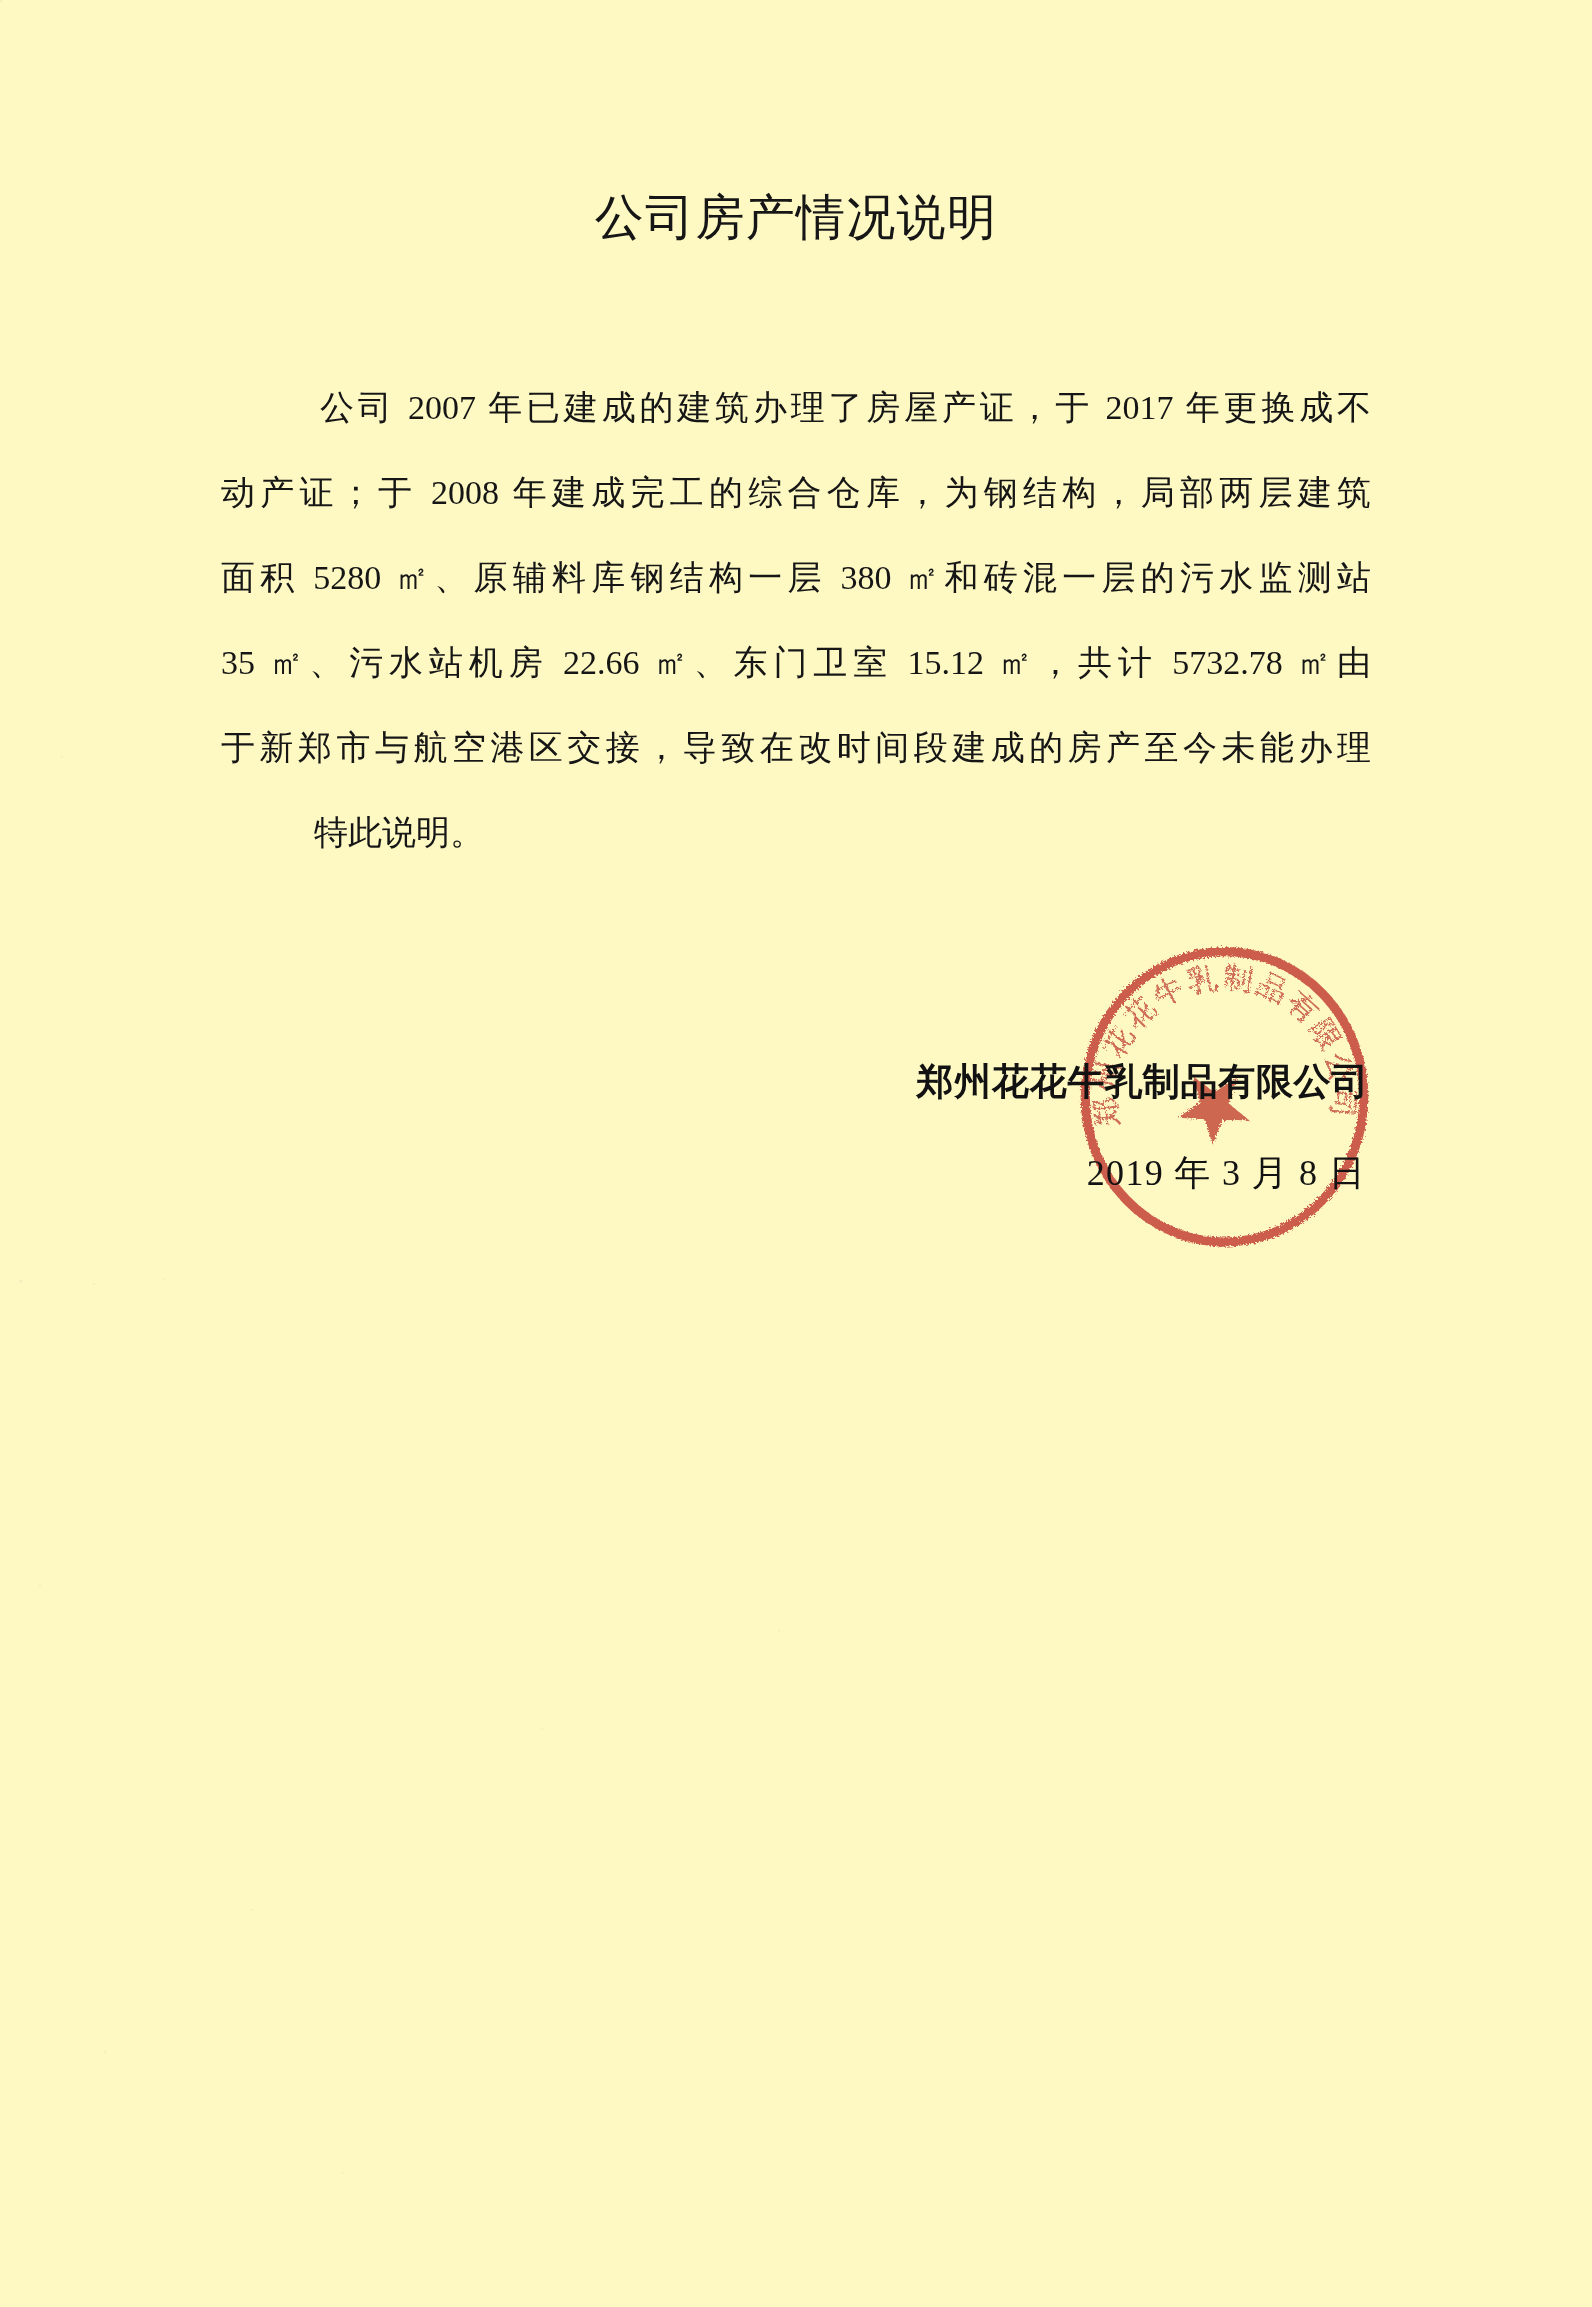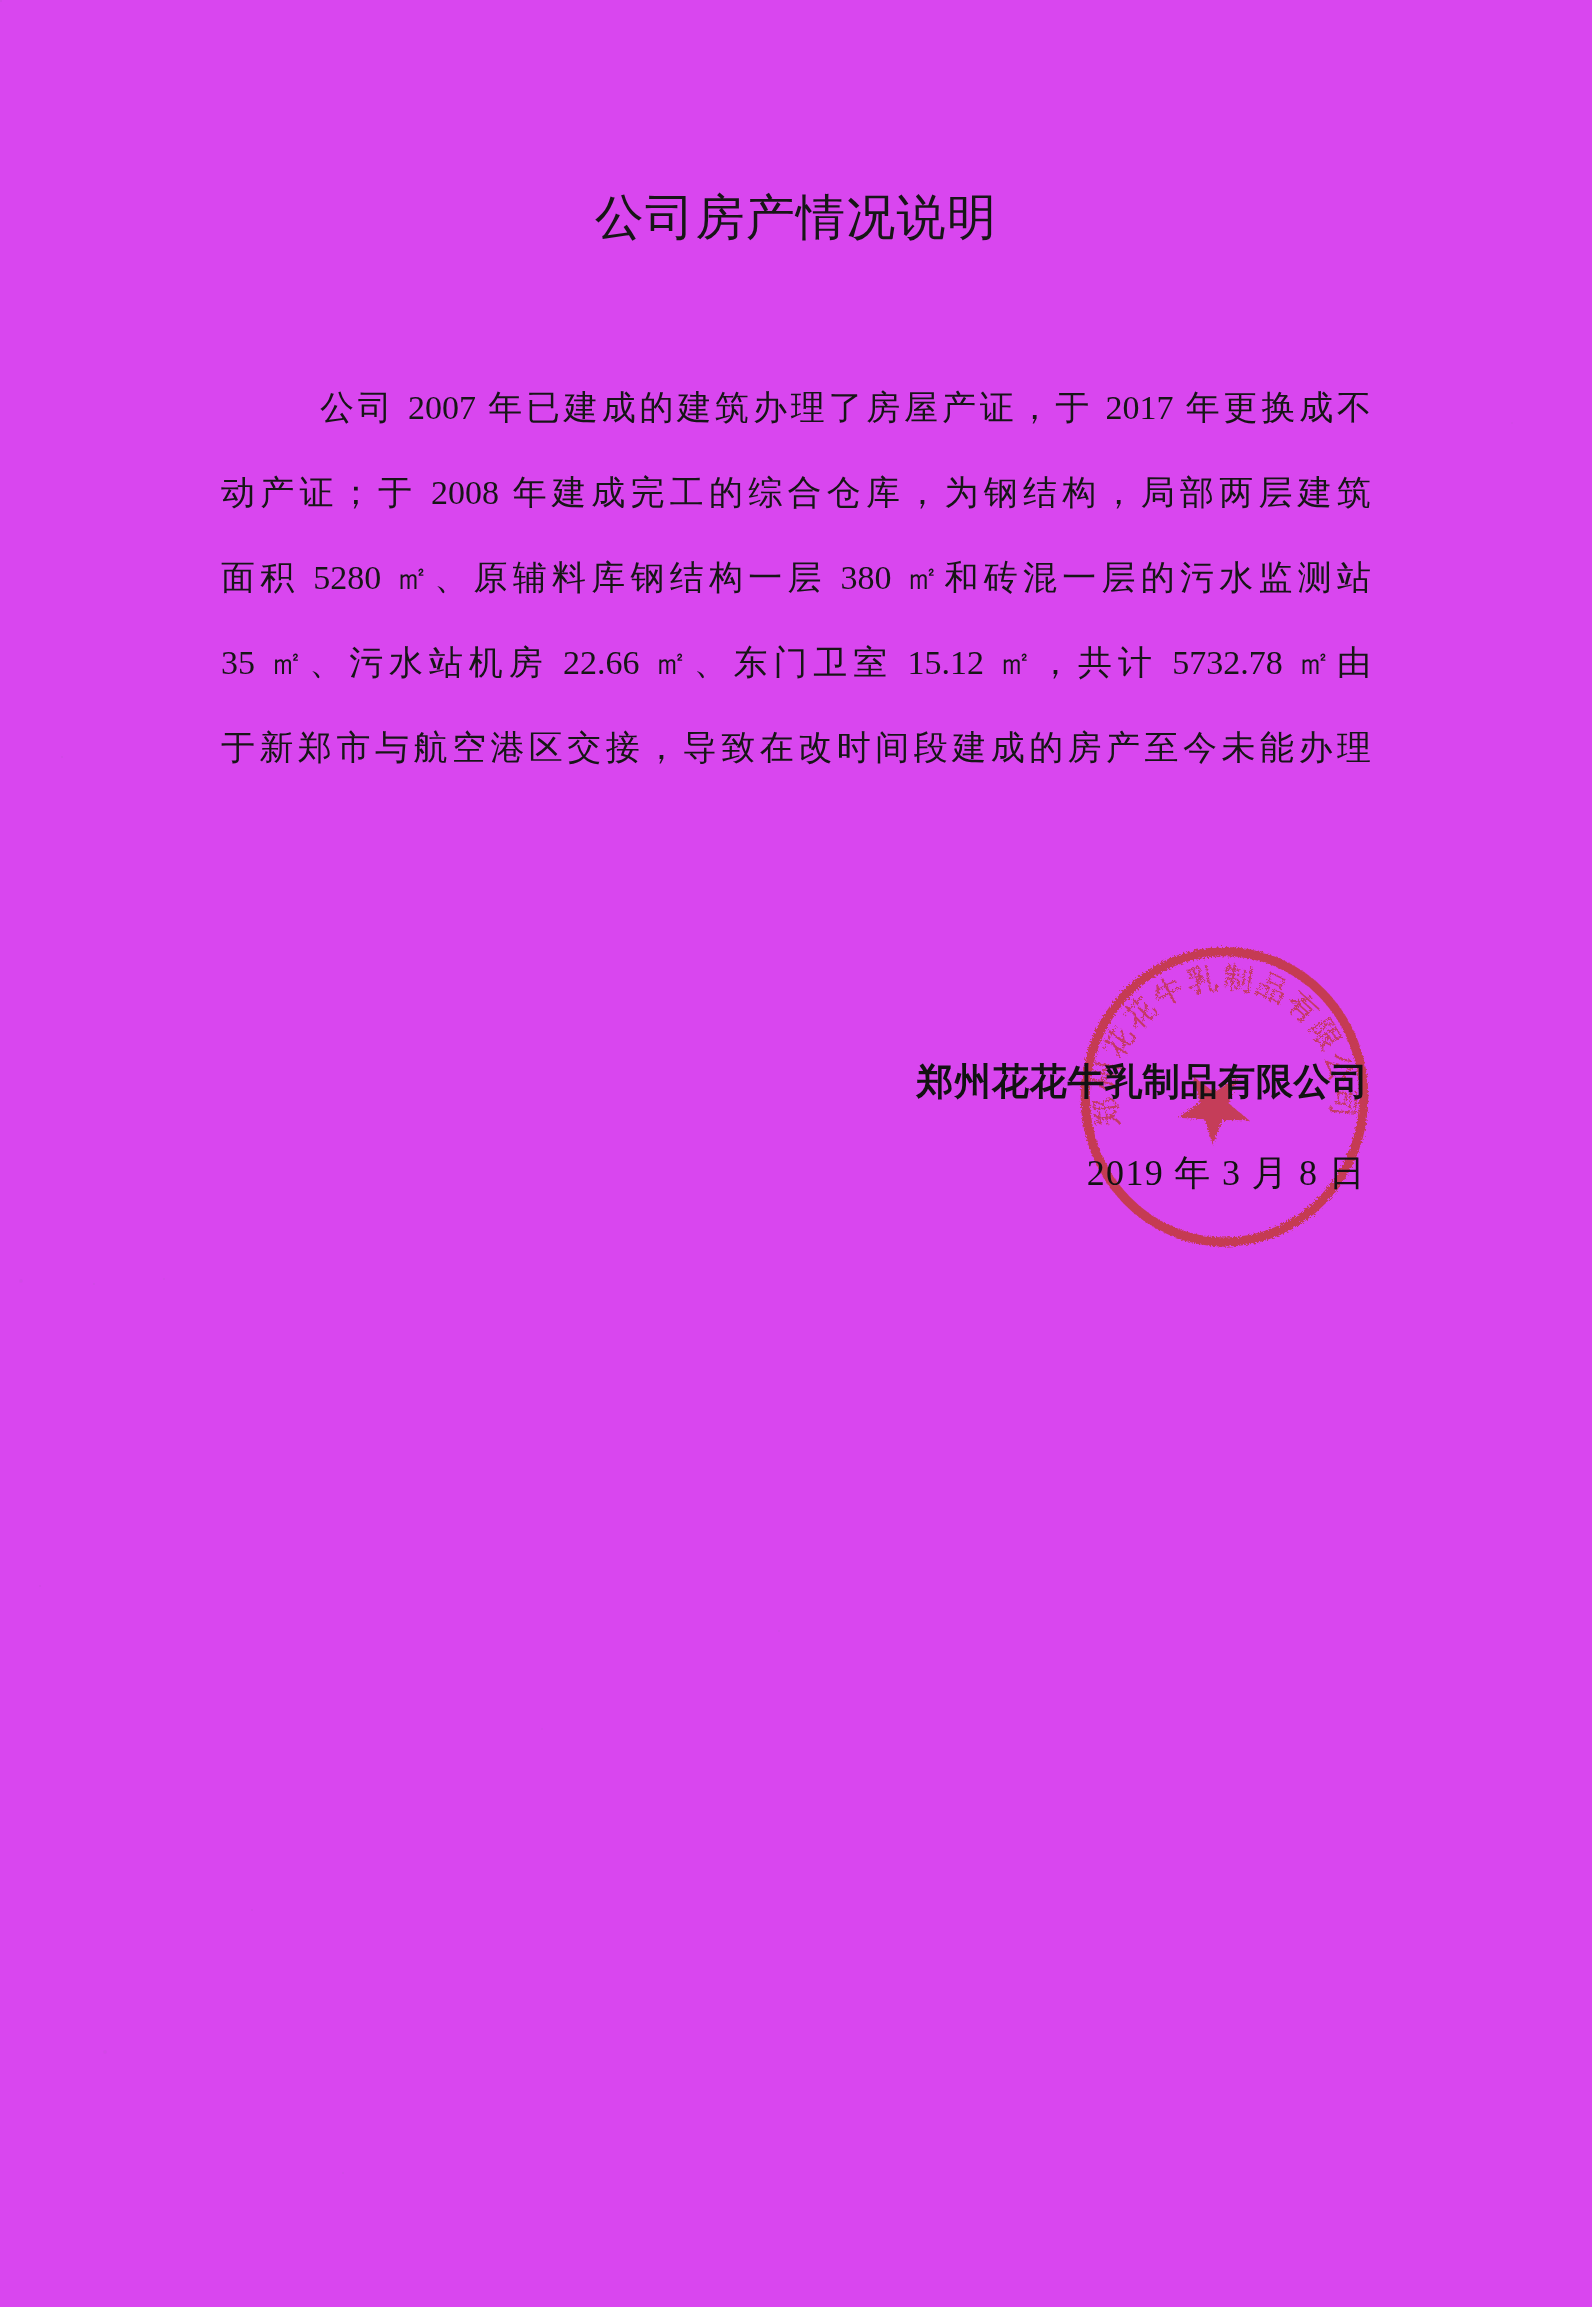--- a/index.html
+++ b/index.html
@@ -1,20 +1,20 @@
 <!DOCTYPE html>
 <html style="font-size:10.5px"><head>
 <meta charset="utf-8">
 <style>
   html,body { margin:0; padding:0; background:#e8e8e8; }
   .page {
     position:relative;
     width:1592px; height:2307px;
     margin:0 auto;
-    background:#d946ef;
+    background:#fef9c3;
     overflow:hidden;
     font-family:"Liberation Serif","DejaVu Serif",serif;
     color:#151515;
   }
   .doc-title {
     position:absolute; top:185px; left:0; width:100%;
     margin:0; text-align:center;
     font-size:49px; font-weight:500; letter-spacing:1.3px;
     color:#161616;
   }
@@ -67,20 +67,21 @@
 <div class="page">
 
   <h1 class="doc-title">公司房产情况说明</h1>
 
   <div class="doc-body">
     <div class="bline first">公司 2007 年已建成的建筑办理了房屋产证，于 2017 年更换成不</div>
     <div class="bline">动产证；于 2008 年建成完工的综合仓库，为钢结构，局部两层建筑</div>
     <div class="bline">面积 5280 ㎡、原辅料库钢结构一层 380 ㎡和砖混一层的污水监测站</div>
     <div class="bline">35 ㎡、污水站机房 22.66 ㎡、东门卫室 15.12 ㎡，共计 5732.78 ㎡由</div>
     <div class="bline">于新郑市与航空港区交接，导致在改时间段建成的房产至今未能办理</div>
+    <div class="bline closing">特此说明。</div>
   </div>
 
   <div class="sig-company">郑州花花牛乳制品有限公司</div>
   <div class="sig-date">2019 年 3 月 8 日</div>
 
   <svg class="stamp" viewBox="0 0 452 470" xmlns="http://www.w3.org/2000/svg">
     <defs>
       <filter id="rough" x="-15%" y="-15%" width="130%" height="130%">
         <feTurbulence type="fractalNoise" baseFrequency="0.35" numOctaves="2" seed="7" result="n"></feTurbulence>
         <feDisplacementMap in="SourceGraphic" in2="n" scale="8"></feDisplacementMap>

